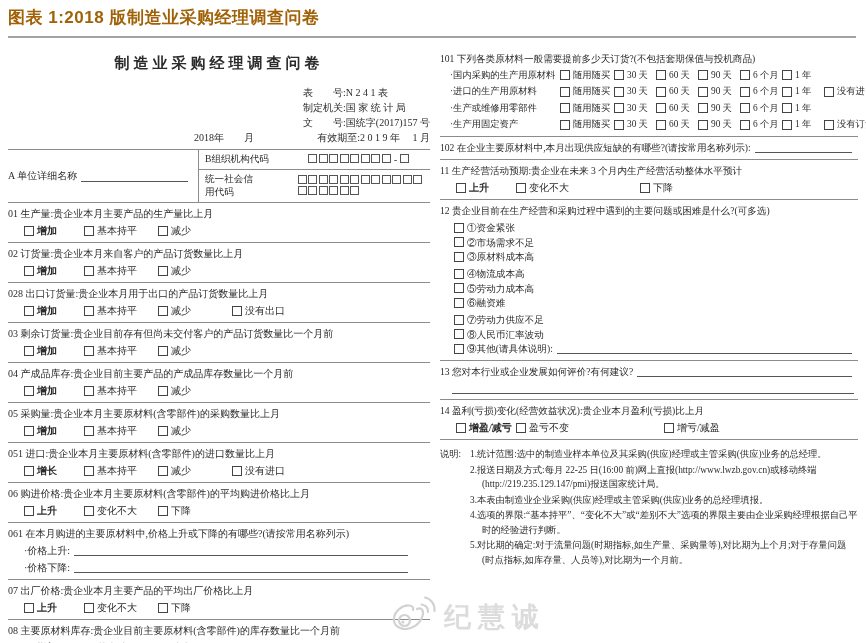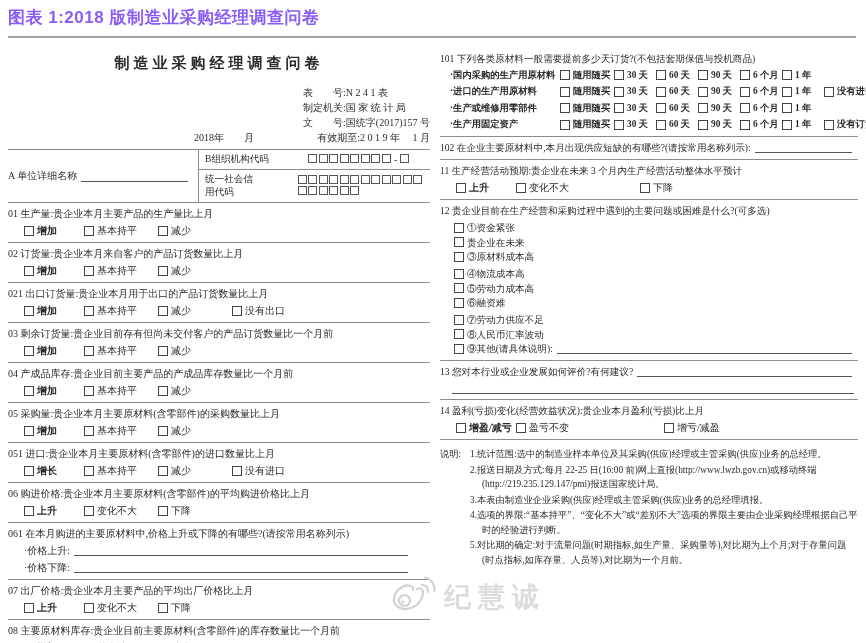--- a/index.html
+++ b/index.html
@@ -1,20 +1,20 @@
 <!DOCTYPE html>
 <html><head>
 <meta charset="utf-8">
 <style>
   html,body{margin:0;padding:0;width:866px;height:643px;overflow:hidden;background:#ffffff;}
   body{font-family:"Liberation Serif","DejaVu Serif",serif;color:#2b2b2b;position:relative;}
 
   
   .page-header{padding:7px 10px 0 8px;}
-  .page-title{font-family:"Liberation Sans","DejaVu Sans",sans-serif;font-weight:bold;font-size:17px;letter-spacing:.5px;color:#8b5cf6;line-height:22px;}
+  .page-title{font-family:"Liberation Sans","DejaVu Sans",sans-serif;font-weight:bold;font-size:17px;letter-spacing:.5px;color:#a16207;line-height:22px;}
   .hr-main{border:none;border-top:2px solid #a3a3a3;margin:7px 0 0 0;}
 
   
   .form-wrap{display:flex;gap:10px;padding:10px 8px 0 8px;}
   .col-left{width:422px;flex:none;}
   .col-right{flex:1;min-width:0;font-size:9.6px;}
 
   .form-title{text-align:center;font-size:15px;font-weight:600;letter-spacing:4px;margin-top:6px;}
   .meta-stack{width:fit-content;margin:12px 0 0 auto;font-size:10px;line-height:1.5;}
   .meta-line{white-space:pre;}
@@ -36,21 +36,21 @@
   .col-right .q-title{font-size:9.6px;}
   .q-opts{display:flex;margin:4px 0 0 16px;font-size:10px;line-height:13px;}
   .opt{display:inline-flex;align-items:center;white-space:nowrap;}
   .q-opts .opt{min-width:74px;}
   .q-opts .opt:first-child{min-width:60px;font-weight:bold;}
   .cb{display:inline-block;width:8px;height:8px;border:1px solid #444;margin-right:3px;flex:none;}
   .blank{flex:1;border-bottom:1px solid #555;height:11px;margin:0 6px 0 4px;min-width:40px;}
   .sub-line{display:flex;margin:4px 16px 0 16px;font-size:10px;line-height:13px;}
 
   
-  .r101{display:flex;margin:3.5px 0 0 10px;font-size:9.3px;line-height:13px;font-weight:bold;}
+  .r101{display:flex;margin:3.5px 0 0 10px;font-size:9.3px;line-height:13px;}
   .r101 .rlabel{width:110px;flex:none;}
   .r101 .opt{min-width:42px;}
   .r101 .opt.first{min-width:54px;}
   .inline-q{display:flex;font-size:9.6px;line-height:13px;}
   .inline-q .q-text{flex:none;text-align:center;}
   .opts-wide .opt{min-width:124px;}
   .opts-wide14 .opt{min-width:116px;}
   .opts-wide14 .opt:nth-child(2){min-width:148px;}
   .g-row{display:flex;margin:4px 0 0 14px;font-size:9.6px;line-height:13px;flex-direction:column;}
   .g-row .c1{width:106px;flex:none;}
@@ -63,21 +63,21 @@
   .filler .f-duty{margin-left:48px;}
   .filler .f-phone{margin-left:64px;}
   .filler .f-date{margin-left:auto;}
 
   .notes{display:flex;padding-top:7px;font-size:9.3px;line-height:14.5px;}
   .notes-prefix{width:30px;flex:none;}
   .notes-body{flex:1;}
   .note{padding-left:12px;text-indent:-12px;margin-bottom:1px;}
 
   
-  .wm{position:absolute;left:386px;top:574px;display:flex;align-items:center;color:#dadada;}
+  .wm{position:absolute;left:386px;top:594px;display:flex;align-items:center;color:#dadada;}
   .wm-text{font-family:"Liberation Sans","DejaVu Sans",sans-serif;font-size:27px;font-weight:bold;letter-spacing:7px;color:#dcdcdc;margin-left:4px;}
 </style>
 </head>
 <body>
 
 <div class="page-header">
   <div class="page-title">图表 1:2018 版制造业采购经理调查问卷</div>
   <hr class="hr-main">
 </div>
 
@@ -142,21 +142,21 @@
               <span class="cb"></span>
               <span>基本持平</span>
             </span>
             <span class="opt">
               <span class="cb"></span>
               <span>减少</span>
             </span>
           </div>
         </div>
         <div class="qb">
-          <div class="q-title">021 出口订货量:贵企业本月用于出口的产品订货数量比上月</div>
+          <div class="q-title">028 出口订货量:贵企业本月用于出口的产品订货数量比上月</div>
           <div class="q-opts">
             <span class="opt">
               <span class="cb"></span>
               <span>增加</span>
             </span>
             <span class="opt">
               <span class="cb"></span>
               <span>基本持平</span>
             </span>
             <span class="opt">
@@ -452,21 +452,21 @@
         </div>
         <div class="qb">
           <div class="q-title">12 贵企业目前在生产经营和采购过程中遇到的主要问题或困难是什么?(可多选)</div>
           <div class="g-row">
             <span class="c1"><span class="opt">
                 <span class="cb"></span>
                 <span>①资金紧张</span>
               </span></span>
             <span class="c2"><span class="opt">
                 <span class="cb"></span>
-                <span>贵企业在未来</span>
+                <span>②市场需求不足</span>
               </span></span>
             <span class="c3">
               <span class="opt">
                 <span class="cb"></span>
                 <span>③原材料成本高</span>
               </span>
             </span>
           </div>
           <div class="g-row">
             <span class="c1"><span class="opt">

